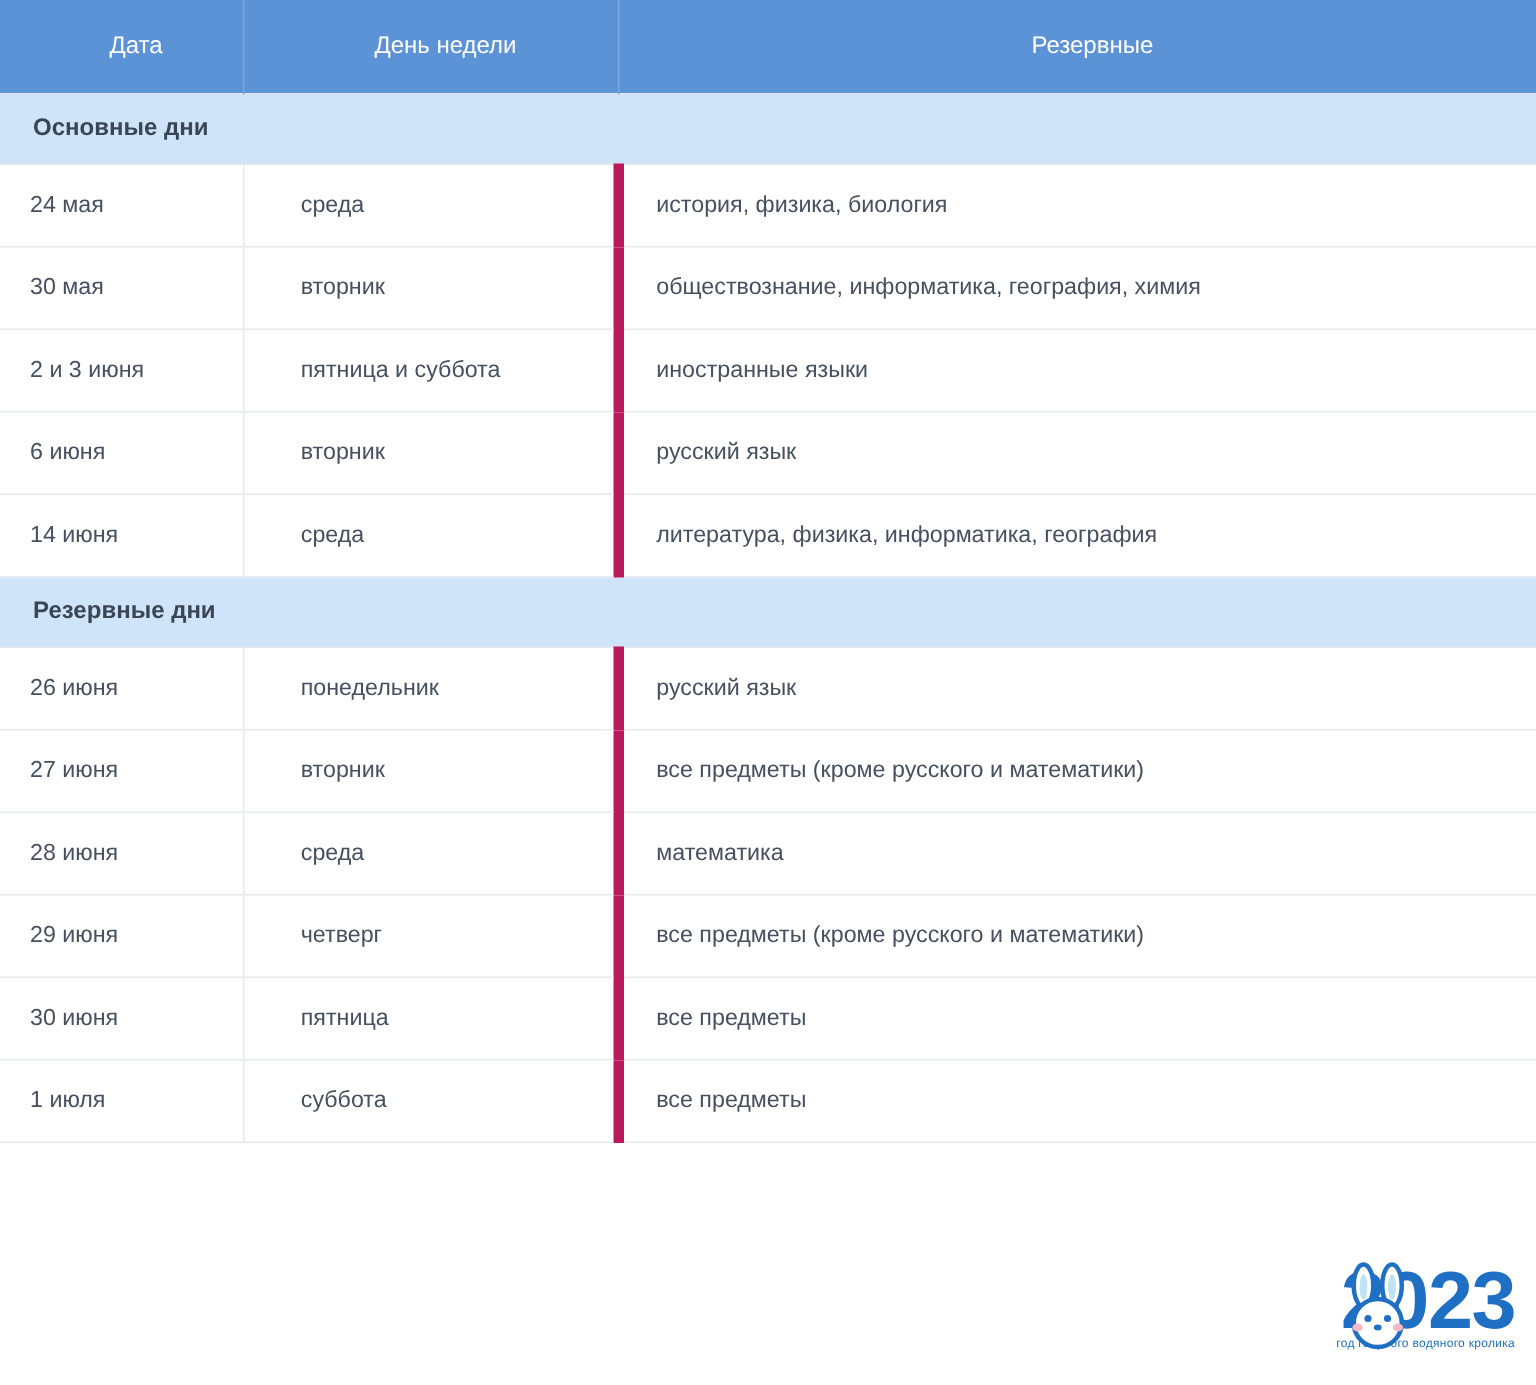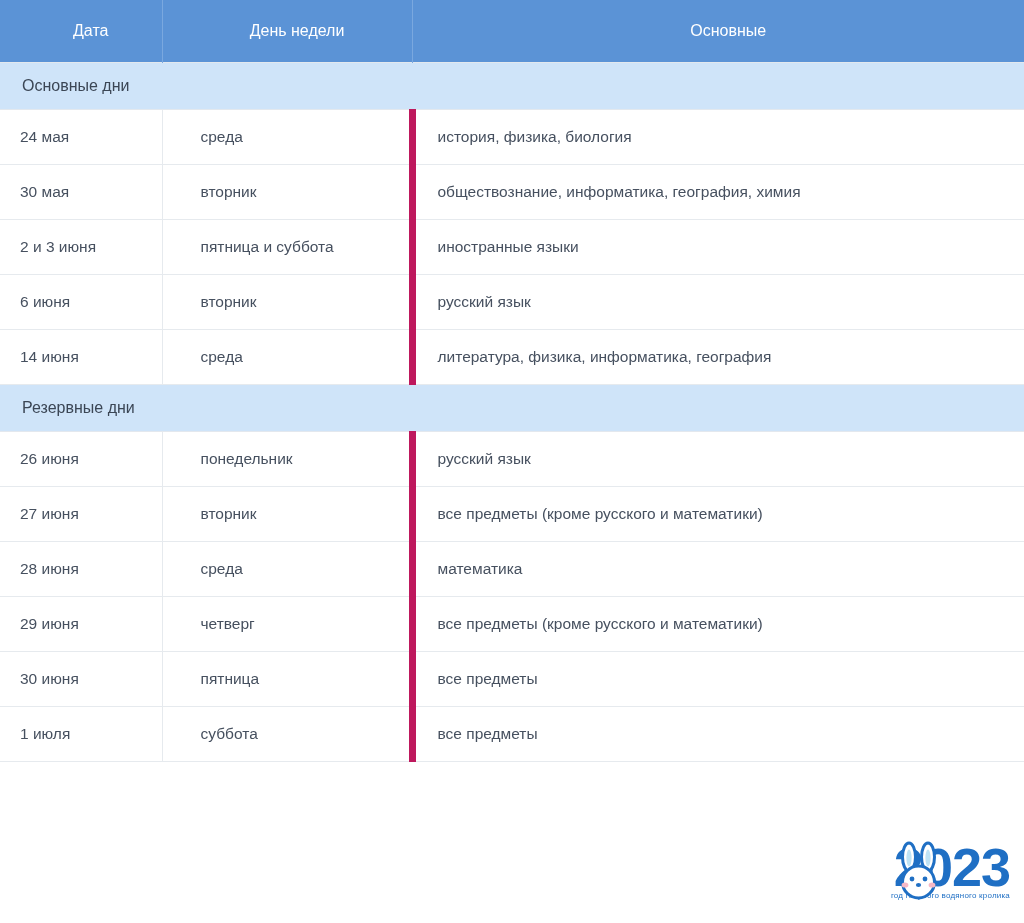--- a/index.html
+++ b/index.html
@@ -38,20 +38,21 @@
   }
   thead th:last-child { border-right: none; }
 
   tbody tr.section-row td {
     background: #cfe4f9;
     color: #3b4655;
     font-size: 16px;
     padding: 14px 0 14px 22px;
     border-bottom: 1px solid #e3e8ee;
     border-top: 1px solid #e3e8ee;
+    font-weight: bold;
   }
 
   tbody tr.data-row td {
     padding: 18px 0 18px 20px;
     border-bottom: 1px solid #e6eaee;
     vertical-align: middle;
     color: #46505f;
     font-size: 15.5px;
     background: #ffffff;
     margin-left: 17px;
@@ -106,21 +107,21 @@
 <table class="schedule-table">
   <colgroup>
     <col class="col-date">
     <col class="col-day">
     <col class="col-subj">
   </colgroup>
   <thead>
     <tr>
       <th>Дата</th>
       <th>День недели</th>
-      <th>Основные</th>
+      <th>Резервные</th>
     </tr>
   </thead>
   <tbody>
 
     <tr class="section-row">
       <td colspan="3">Основные дни</td>
     </tr>
 
     <tr class="data-row">
       <td class="cell-date">24 мая</td>

